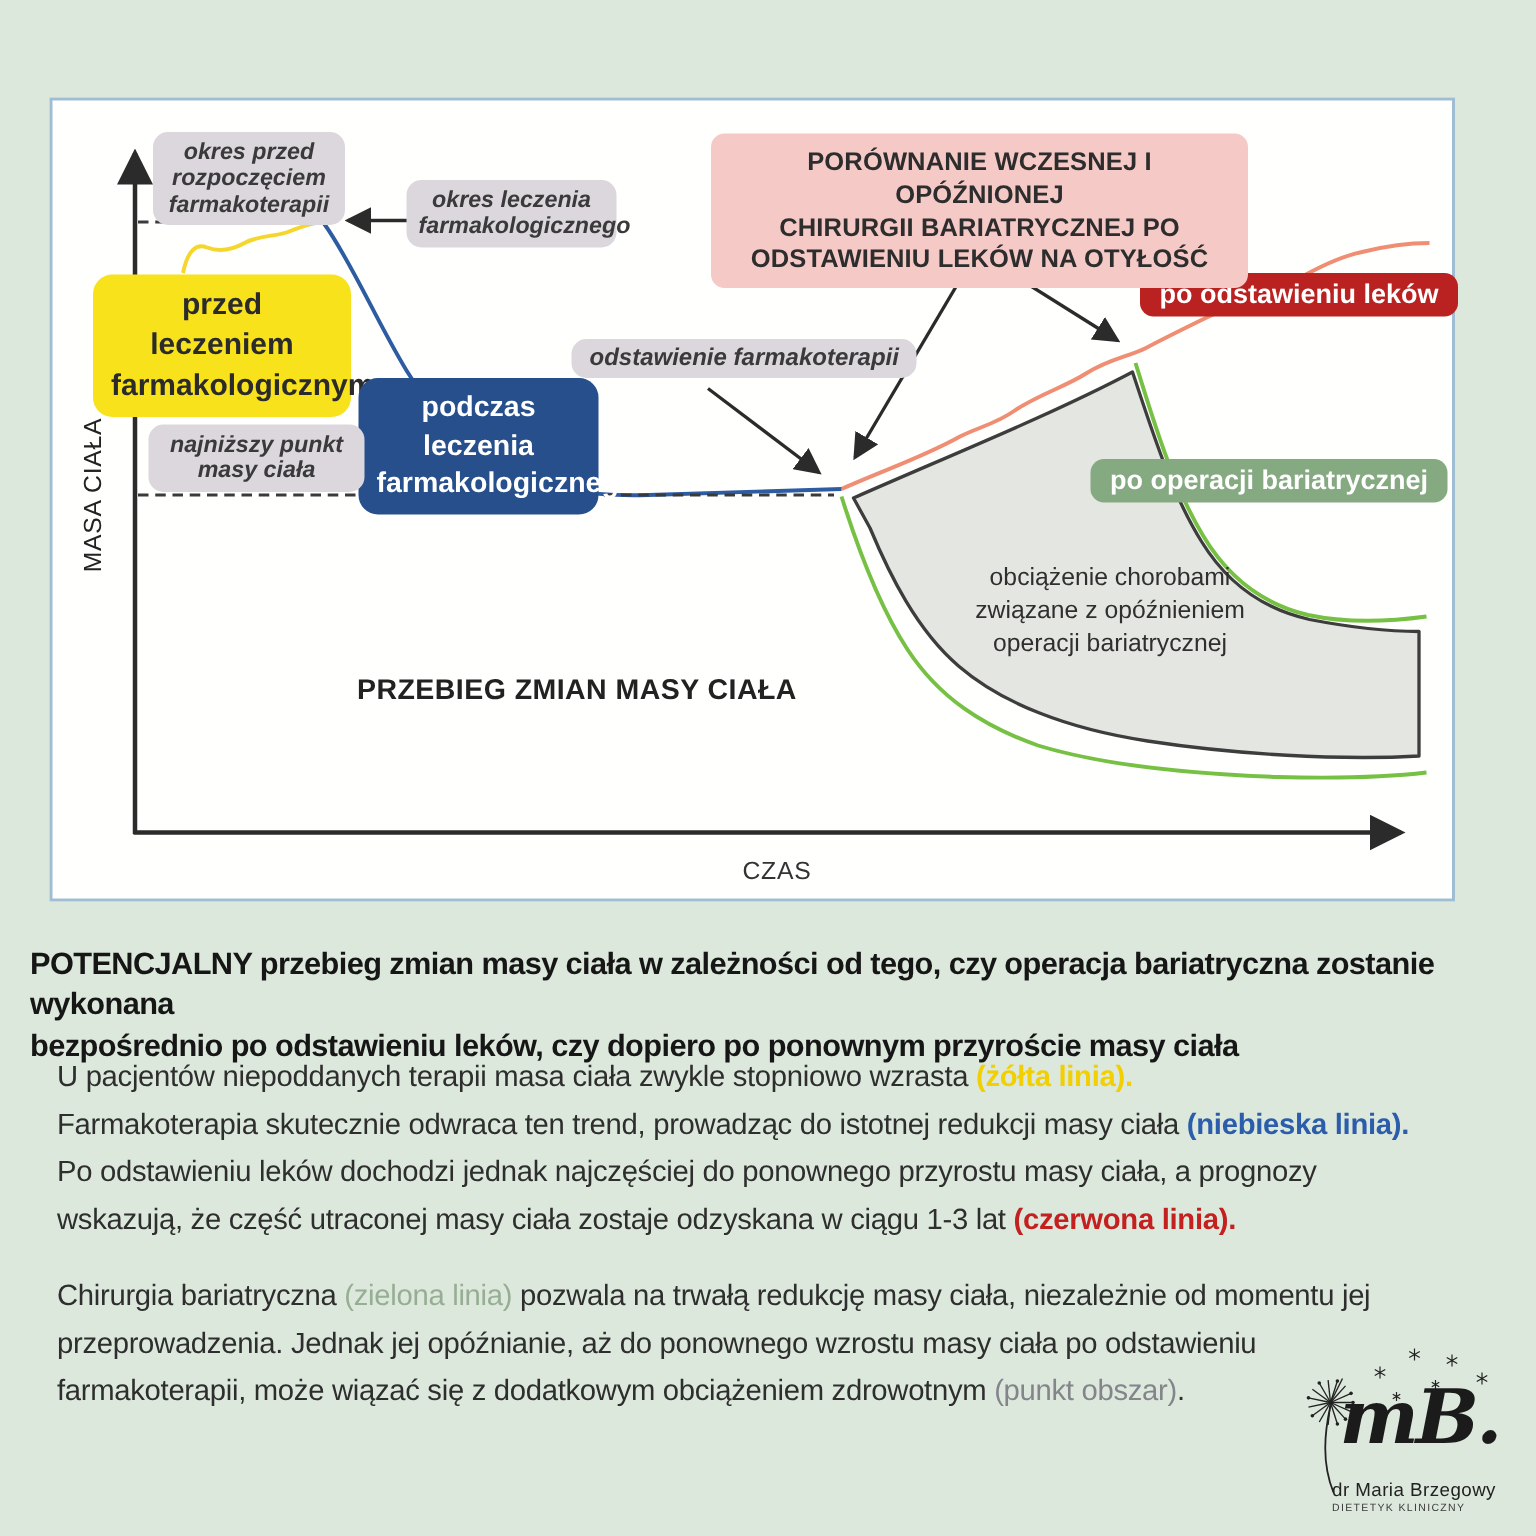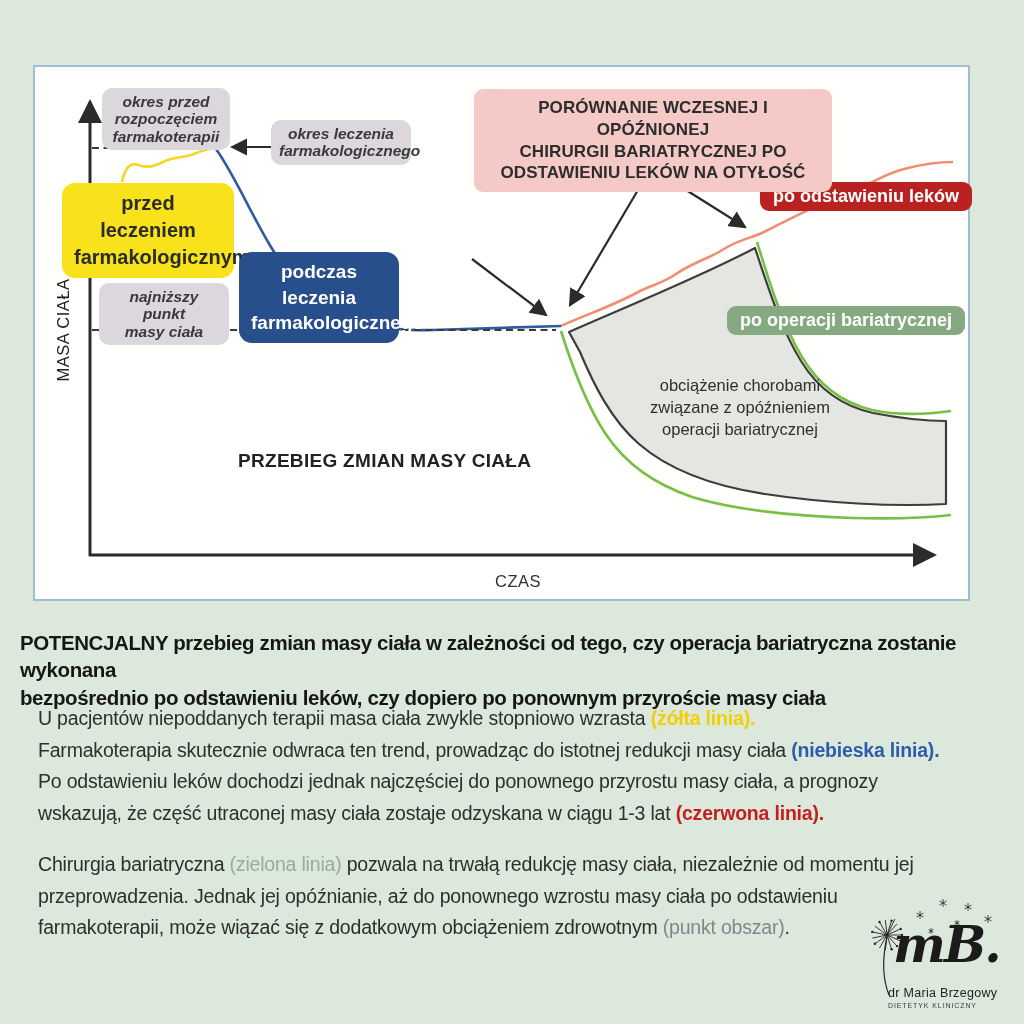--- a/index.html
+++ b/index.html
@@ -146,23 +146,24 @@
 
   <div class="lbl callout-gray" style="left:271px;top:120px;width:140px;">okres leczenia
 farmakologicznego</div>
 
   <div class="lbl callout-yellow" style="left:62px;top:183px;width:172px;">przed leczeniem
 farmakologicznym</div>
 
   <div class="lbl callout-blue" style="left:239px;top:252px;width:160px;">podczas leczenia
 farmakologicznego</div>
 
-  <div class="lbl callout-gray" style="left:99px;top:283px;width:130px;">najniższy punkt
+  <div class="lbl callout-gray" style="left:99px;top:283px;width:144px;">najniższy punkt
 masy ciała</div>
 
+  <div class="lbl callout-gray" style="left:381px;top:226px;padding:4px 12px;font-size:16px;">odstawienie farmakoterapii</div>
 
   <div class="lbl callout-red" style="left:760px;top:182px;">po odstawieniu leków</div>
 
   <div class="lbl callout-pink" style="left:474px;top:89px;width:358px;">PORÓWNANIE WCZESNEJ I OPÓŹNIONEJ
 CHIRURGII BARIATRYCZNEJ PO
 ODSTAWIENIU LEKÓW NA OTYŁOŚĆ</div>
 
   <div class="lbl callout-green" style="left:727px;top:306px;">po operacji bariatrycznej</div>
 
   <div class="area-note">obciążenie chorobami

